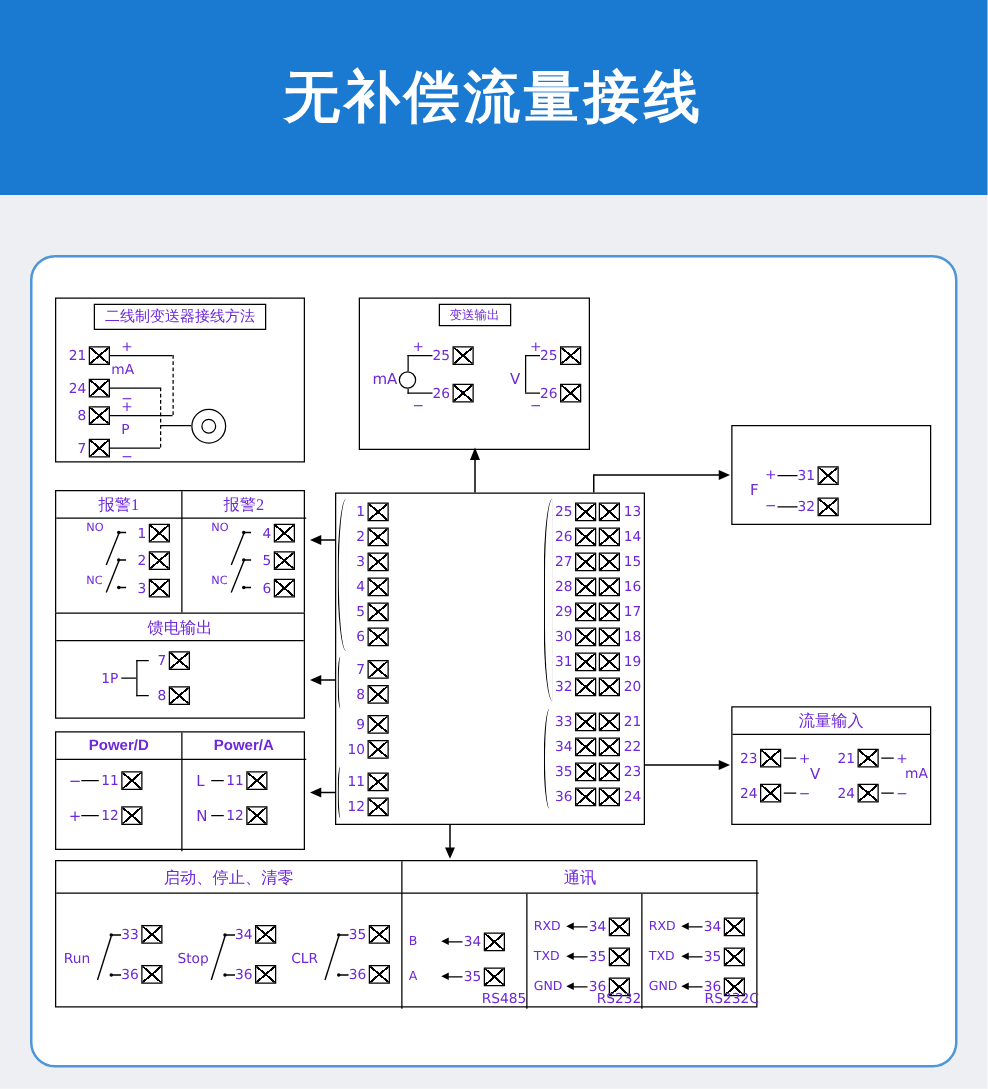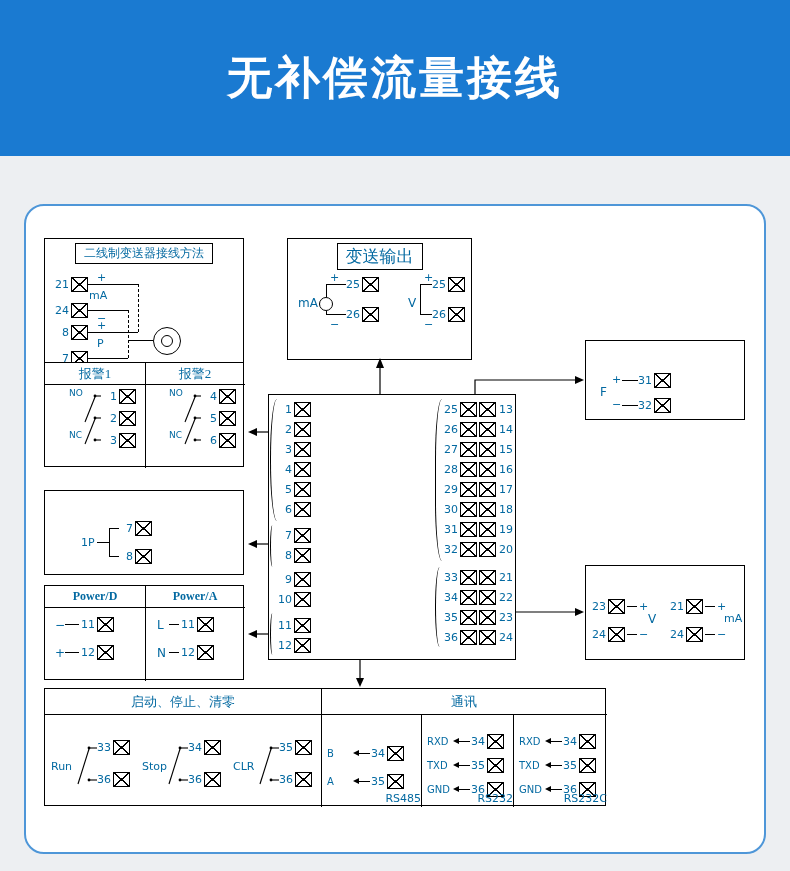--- a/index.html
+++ b/index.html
@@ -1,26 +1,26 @@
 <!DOCTYPE html>
 <html><head>
 <meta charset="utf-8">
 <style>
   *{margin:0;padding:0;box-sizing:border-box}
   html{background:#fff}
   body{width:790px;height:871px;position:relative;overflow:hidden;background:#edeff2;font-family:"DejaVu Sans",sans-serif}
   .banner{position:absolute;left:0;top:0;width:790px;height:156px;background:#1a7ad1;display:flex;align-items:center;justify-content:center}
   .banner h1{color:#fff;font-size:45px;font-weight:bold;letter-spacing:3px;font-family:"DejaVu Sans",sans-serif}
   .card{position:absolute;left:24px;top:204px;width:742px;height:650px;background:#fff;border:2px solid #4e96d8;border-radius:20px}
-  .diagram{position:absolute;left:0;top:0;width:790px;height:762px;color:#0369a1;font-family:"Liberation Serif",serif}
+  .diagram{position:absolute;left:0;top:0;width:790px;height:762px;color:#6d28d9;font-family:"Liberation Serif",serif}
   .box{position:absolute;border:1px solid #000;background:#fff}
   .chip{position:absolute;top:4px;left:50%;transform:translateX(-50%);border:1px solid #000;padding:1px 8px;font-size:12px;white-space:nowrap;font-family:"Liberation Serif",serif}
   .strip{position:absolute;top:0;left:0;width:100%;height:22px;border-bottom:1px solid #000;text-align:center;font:13px/21px "Liberation Serif",serif}
   .hh{position:absolute;top:0;height:22px;border-bottom:1px solid #000;text-align:center;font:13px/21px "Liberation Serif",serif}
-  .hh.b{font-family:Liberation Serif, serif;font-weight:bold;font-size:12px}
+  .hh.b{font-family:Liberation Sans, sans-serif;font-weight:bold;font-size:12px}
   .lbl{position:absolute;font-size:11px;line-height:11px;font-family:"DejaVu Sans",sans-serif;white-space:nowrap}
   .lbl.s12{font-size:12px;line-height:12px}
   .lbl.s9{font-size:9px;line-height:9px}
   .hl{position:absolute;height:1px;background:#000}
   .vl{position:absolute;width:1px;background:#000}
   .vd{position:absolute;width:0;border-left:1px dashed #000}
   .circ{position:absolute;border:1.3px solid #000;border-radius:50%;background:#fff}
   .term{position:absolute;display:flex;align-items:center;height:15px}
   .term .n{font:11px/15px "DejaVu Sans",sans-serif;min-width:14px;text-align:right;margin-right:2px}
   .cross{width:17px;height:15px;border:1px solid #000;flex:none;background-image:
@@ -95,21 +95,21 @@
     <span class="lbl" style="left:44px;top:51px">mA</span>
     <span class="lbl" style="left:52px;top:74px">−</span>
     <span class="lbl" style="left:52px;top:81px">+</span>
     <span class="lbl" style="left:52px;top:99px">P</span>
     <span class="lbl" style="left:52px;top:121px">−</span>
     <div class="circ" style="left:108px;top:88px;width:28px;height:28px"></div>
     <div class="circ" style="left:116px;top:96px;width:12px;height:12px;border-width:1px"></div>
   </div>
 
   <div class="box" style="left:287px;top:238px;width:185px;height:122px">
-    <div class="chip" style="font-size:17px">变送输出</div>
+    <div class="chip" style="font-size:10px">变送输出</div>
     <span class="lbl s12" style="left:10px;top:58px">mA</span>
     <div class="circ" style="left:31px;top:58px;width:14px;height:14px;border-width:1px"></div>
     <div class="vl" style="left:38px;top:45px;height:13px"></div>
     <div class="vl" style="left:38px;top:72px;height:4px"></div>
     <div class="hl" style="left:38px;top:45px;width:20px"></div>
     <div class="hl" style="left:38px;top:75px;width:20px"></div>
     <span class="lbl" style="left:42px;top:33px">+</span>
     <span class="lbl" style="left:42px;top:80px">−</span>
     <span class="term" style="left:58px;top:38px">
         <span class="n">25</span>
@@ -144,21 +144,21 @@
     <span class="term" style="left:52px;top:32px">
         <span class="n">31</span>
         <span class="cross"></span>
       </span>
     <span class="term" style="left:52px;top:57px">
         <span class="n">32</span>
         <span class="cross"></span>
       </span>
   </div>
 
-  <div class="box" style="left:44px;top:362px;width:200px;height:105px">
+  <div class="box" style="left:44px;top:392px;width:200px;height:105px">
     <div class="hh" style="left:0;width:100px">报警1</div>
     <div class="hh" style="left:100px;width:100px">报警2</div>
     <div class="vl" style="left:100px;top:0;height:105px"></div>
     <span class="lbl s9" style="left:24px;top:26px">NO</span>
     <span class="lbl s9" style="left:24px;top:68px">NC</span>
     <svg class="sw" style="left:36px;top:28px" width="20" height="60" viewBox="0 0 20 60">
       <line x1="14" y1="5" x2="20" y2="5"></line>
         <line x1="14" y1="27" x2="20" y2="27"></line>
         <line x1="14" y1="49" x2="20" y2="49"></line>
       <line x1="4" y1="31" x2="14" y2="6"></line>
@@ -199,20 +199,21 @@
         <span class="n">5</span>
         <span class="cross"></span>
       </span>
     <span class="term" style="left:158px;top:70px">
         <span class="n">6</span>
         <span class="cross"></span>
       </span>
   </div>
 
   <div class="box" style="left:44px;top:490px;width:200px;height:85px">
+    <div class="strip">馈电输出</div>
     <span class="lbl" style="left:36px;top:46px">1P</span>
     <div class="hl" style="left:52px;top:51px;width:12px"></div>
     <div class="vl" style="left:64px;top:37px;height:29px"></div>
     <div class="hl" style="left:64px;top:37px;width:10px"></div>
     <div class="hl" style="left:64px;top:65px;width:10px"></div>
     <span class="term" style="left:74px;top:30px">
         <span class="n">7</span>
         <span class="cross"></span>
       </span>
     <span class="term" style="left:74px;top:58px">
@@ -379,20 +380,21 @@
         <div class="trow">
           <span class="n">36</span>
           <span class="cross"></span>
           <span class="cross"></span>
           <span class="n o">24</span>
         </div>
       </div>
   </div>
 
   <div class="box" style="left:585px;top:565px;width:160px;height:95px">
+    <div class="strip">流量输入</div>
     <span class="term" style="left:6px;top:33px">
         <span class="n">23</span>
         <span class="cross"></span>
       </span>
     <span class="term" style="left:6px;top:61px">
         <span class="n">24</span>
         <span class="cross"></span>
       </span>
     <div class="hl" style="left:41px;top:40px;width:10px"></div>
     <div class="hl" style="left:41px;top:68px;width:10px"></div>

